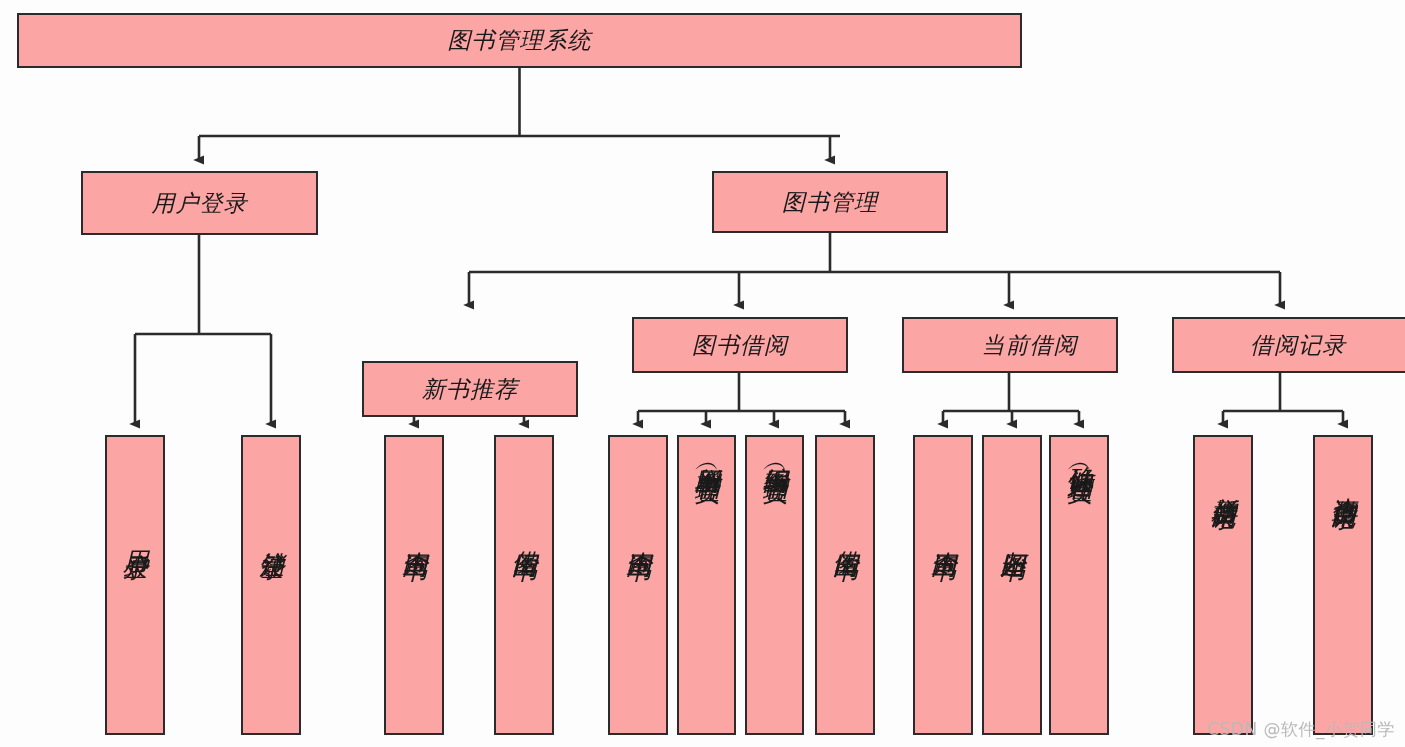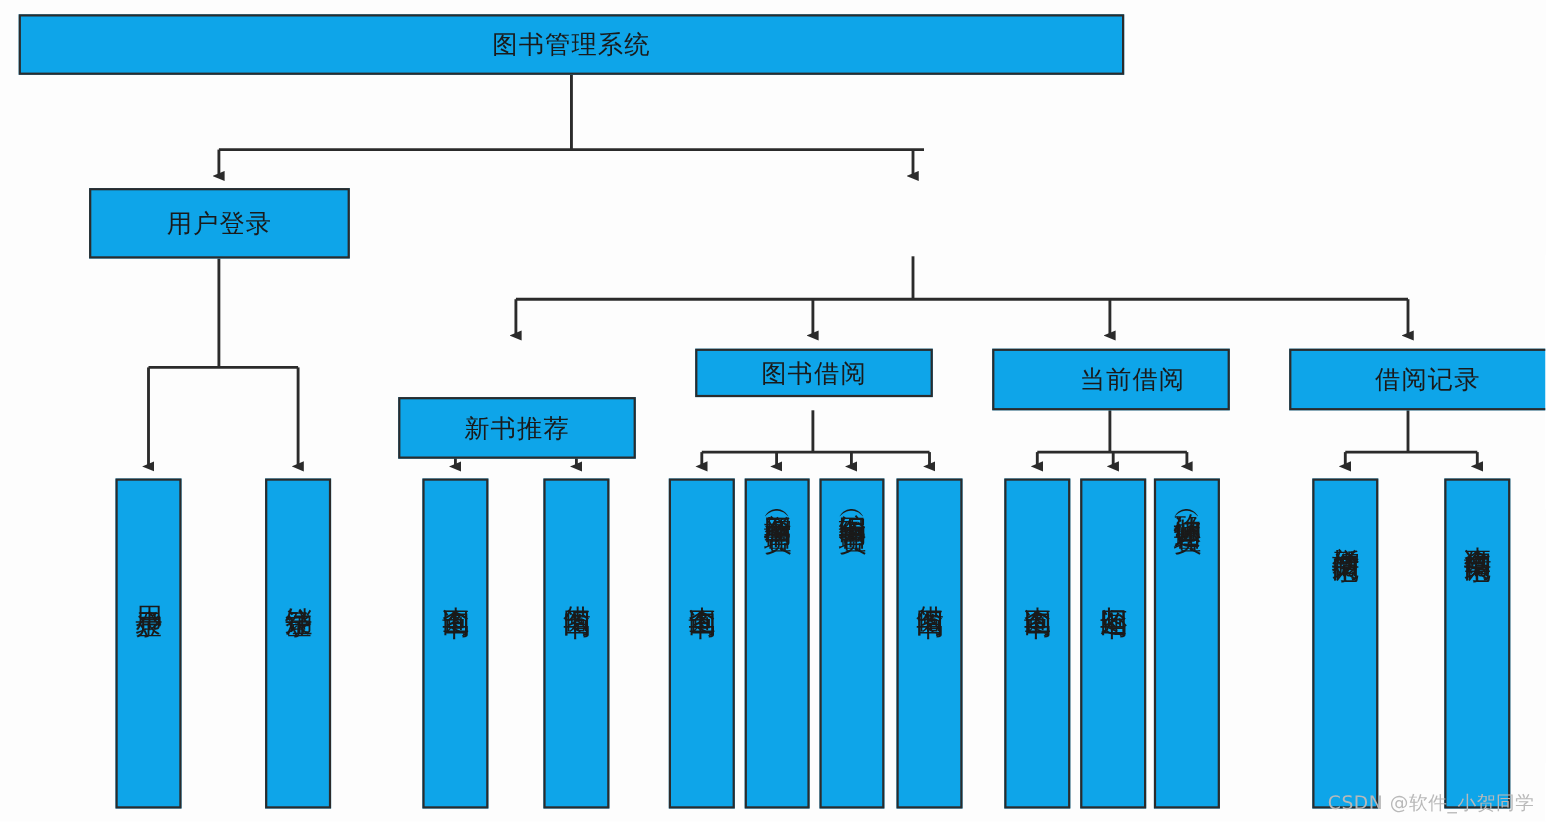--- a/index.html
+++ b/index.html
@@ -21,26 +21,27 @@
     position: absolute;
     left: 0;
     top: 0;
     width: 1405px;
     height: 747px;
     pointer-events: none;
   }
   .node {
     position: absolute;
     box-sizing: border-box;
-    background: #0ea5e9;
+    background: #fca5a5;
     border: 2.5px solid #2b2b2b;
     display: flex;
     align-items: center;
     justify-content: center;
     color: #1a1a1a;
+    font-style: italic;
   }
   .node.h {
     font-size: 23px;
     letter-spacing: 1px;
   }
   .node.v {
     align-items: flex-start;
     padding-top: 6px;
   }
   .vlabel {
@@ -128,26 +129,29 @@
   </svg>
 
   <div class="node h" style="left:17px; top:13px; width:1005px; height:55px;">
     <span>图书管理系统</span>
   </div>
 
   <div class="node h" style="left:81px; top:171px; width:237px; height:64px;">
     <span>用户登录</span>
   </div>
 
+  <div class="node h" style="left:712px; top:171px; width:236px; height:62px;">
+    <span>图书管理</span>
+  </div>
 
   <div class="node h" style="left:362px; top:317px; width:216px; height:56px;margin-top:44px;">
     <span>新书推荐</span>
   </div>
 
-  <div class="node h" style="left:632px; top:317px; width:216px; height:44px;">
+  <div class="node h" style="left:632px; top:317px; width:216px; height:56px;">
     <span>图书借阅</span>
   </div>
 
   <div class="node h" style="left:902px; top:317px; width:216px; height:56px;padding-left:39px;">
     <span>当前借阅</span>
   </div>
 
   <div class="node h" style="left:1172px; top:317px; width:252px; height:56px;text-align:right;">
     <span>借阅记录</span>
   </div>

